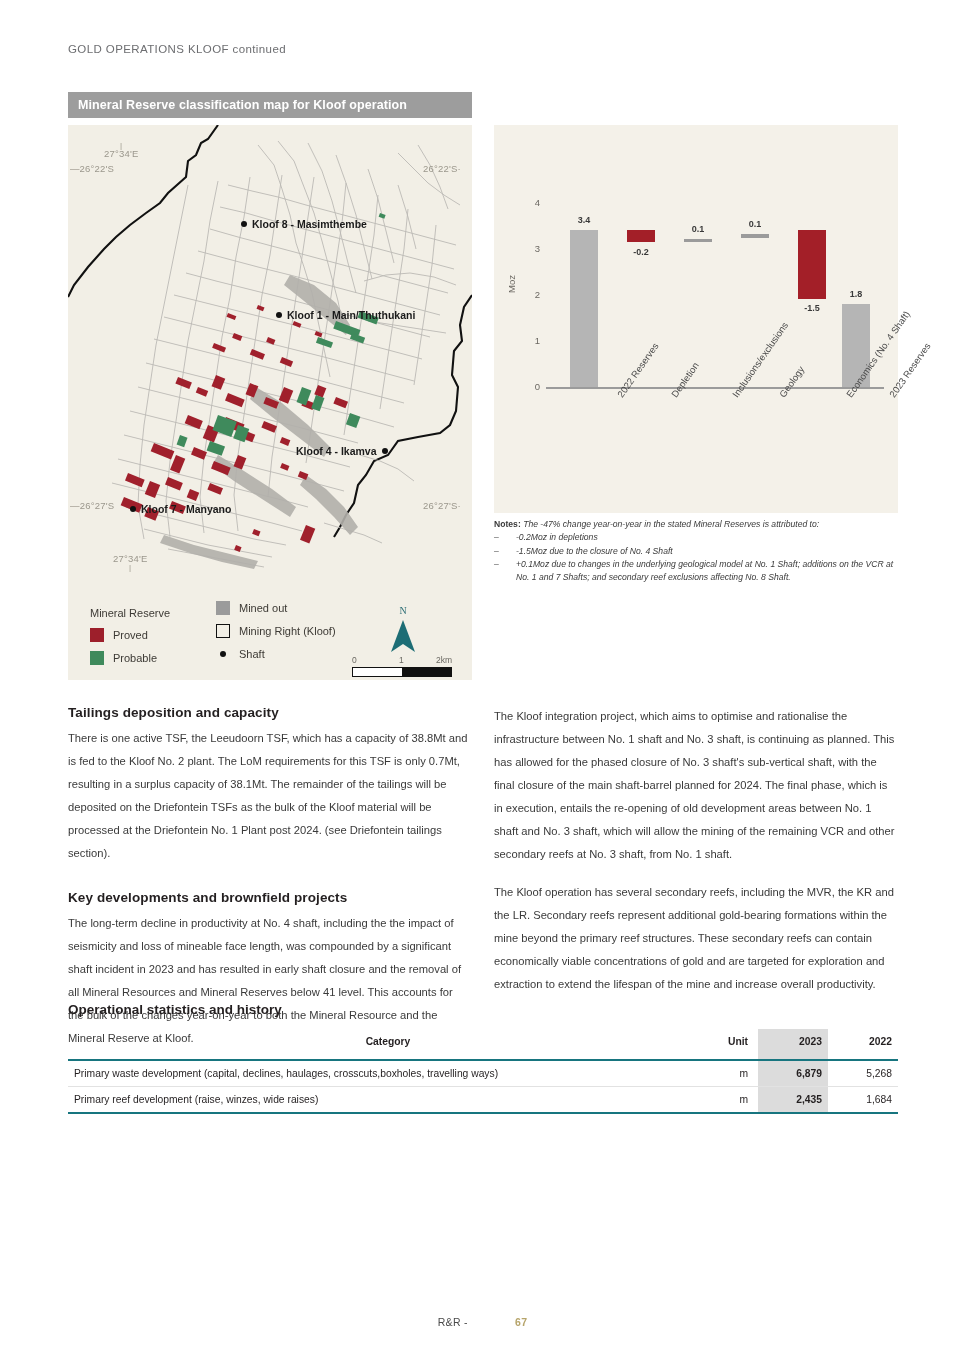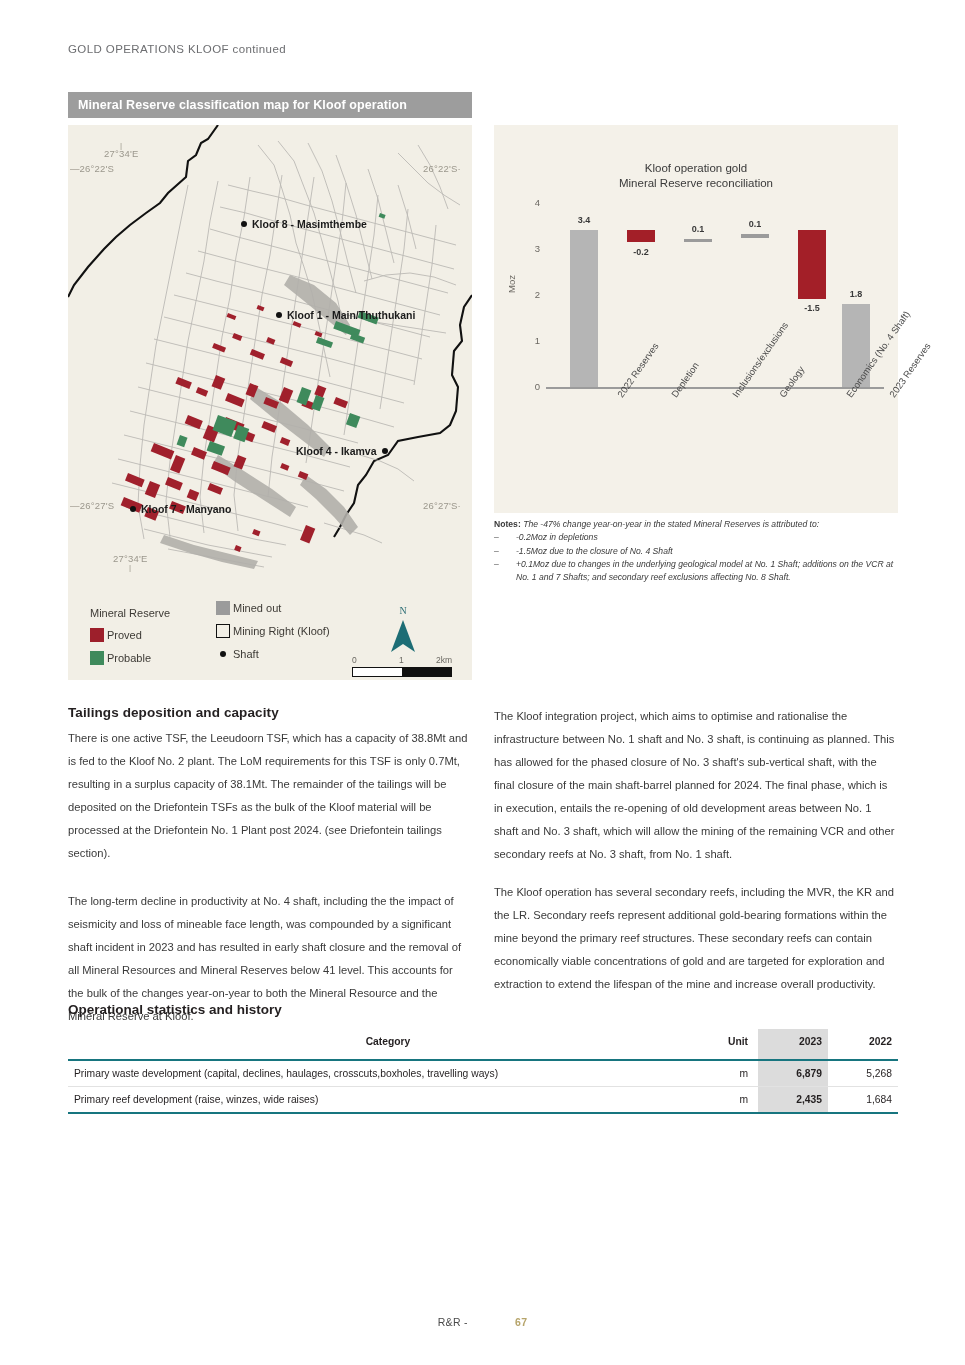--- a/index.html
+++ b/index.html
@@ -41,21 +41,21 @@
 
   .shaft-label {
     position:absolute; font-size:10.5px; font-weight:bold; color:#1a1a1a;
     white-space:nowrap; display:flex; align-items:center; gap:5px;
   }
   .shaft-dot { width:6px; height:6px; border-radius:50%; background:#111; display:inline-block; flex:none;}
 
   
   .legend { position:absolute; left:22px; top:482px; font-size:11px; color:#3d3a35; }
   .leg-title { font-size:11px; color:#3d3a35; margin-bottom:9px; white-space:nowrap;}
-  .leg-row { display:flex; align-items:center; gap:3px; margin-bottom:9px; font-size:11px; color:#3d3a35; white-space:nowrap;}
+  .leg-row { display:flex; align-items:center; gap:9px; margin-bottom:9px; font-size:11px; color:#3d3a35; white-space:nowrap;}
   .sw { width:14px; height:14px; flex:none; }
   .sw.proved { background:#9d1f2b; }
   .sw.probable { background:#3f8a5c; }
   .sw.mined { background:#9b9b9b; }
   .sw.right { background:#f2efe6; border:1.6px solid #111; }
   .sw.shaftdot { display:flex; align-items:center; justify-content:center; }
   .sw.shaftdot i { width:6px; height:6px; border-radius:50%; background:#111; display:block;}
 
   
   .north { position:absolute; left:318px; top:480px; width:34px; text-align:center; }
@@ -364,24 +364,20 @@
       <span style="right:0;">2km</span>
     </div>
     <div class="scale-bars">
       <div class="b1"></div>
         <div class="b2"></div>
     </div>
   </div>
 </div>
 
 <div class="chart-panel">
-  <div class="chart-title">
-    <div>Kloof operation gold</div>
-    <div>Mineral Reserve reconciliation</div>
-  </div>
 
   <div class="ylab">Moz</div>
 
   <div class="ytick" style="top:72px;">4</div>
   <div class="ytick" style="top:118px;">3</div>
   <div class="ytick" style="top:164px;">2</div>
   <div class="ytick" style="top:210px;">1</div>
   <div class="ytick" style="top:256px;">0</div>
 
   <div class="axis-line" style="top:262px;"></div>
@@ -429,20 +425,21 @@
   <div class="note-li">
     <span class="dash">–</span>
     <span class="txt">+0.1Moz due to changes in the underlying geological model at No. 1 Shaft; additions on the VCR at No. 1 and 7 Shafts; and secondary reef exclusions affecting No. 8 Shaft.</span>
   </div>
 </div>
 
 <div class="col-l">
   <h3 class="sec">Tailings deposition and capacity</h3>
   <p class="body">There is one active TSF, the Leeudoorn TSF, which has a capacity of 38.8Mt and is fed to the Kloof No. 2 plant. The LoM requirements for this TSF is only 0.7Mt, resulting in a surplus capacity of 38.1Mt. The remainder of the tailings will be deposited on the Driefontein TSFs as the bulk of the Kloof material will be processed at the Driefontein No. 1 Plant post 2024. (see Driefontein tailings section).</p>
   <div class="gap"></div>
+  <h3 class="sec">Key developments and brownfield projects</h3>
   <p class="body">The long-term decline in productivity at No. 4 shaft, including the the impact of seismicity and loss of mineable face length, was compounded by a significant shaft incident in 2023 and has resulted in early shaft closure and the removal of all Mineral Resources and Mineral Reserves below 41 level. This accounts for the bulk of the changes year-on-year to both the Mineral Resource and the Mineral Reserve at Kloof.</p>
 </div>
 
 <div class="col-r">
   <p class="body">The Kloof integration project, which aims to optimise and rationalise the infrastructure between No. 1 shaft and No. 3 shaft, is continuing as planned. This has allowed for the phased closure of No. 3 shaft's sub-vertical shaft, with the final closure of the main shaft-barrel planned for 2024. The final phase, which is in execution, entails the re-opening of old development areas between No. 1 shaft and No. 3 shaft, which will allow the mining of the remaining VCR and other secondary reefs at No. 3 shaft, from No. 1 shaft.</p>
   <p class="body">The Kloof operation has several secondary reefs, including the MVR, the KR and the LR. Secondary reefs represent additional gold-bearing formations within the mine beyond the primary reef structures. These secondary reefs can contain economically viable concentrations of gold and are targeted for exploration and extraction to extend the lifespan of the mine and increase overall productivity.</p>
 </div>
 
 <div class="ops">
   <h3 class="ops-title">Operational statistics and history</h3>

